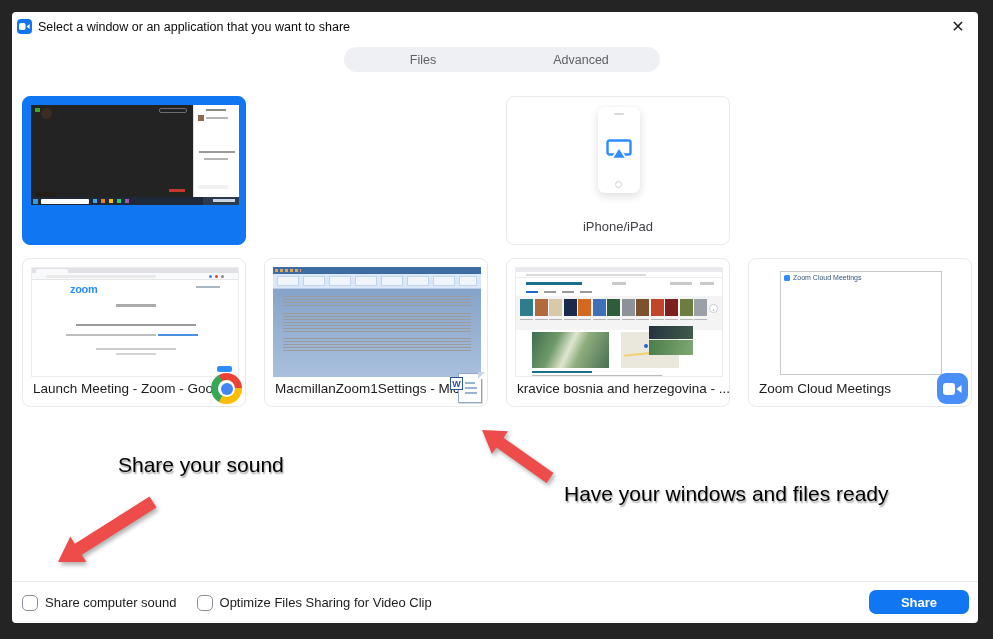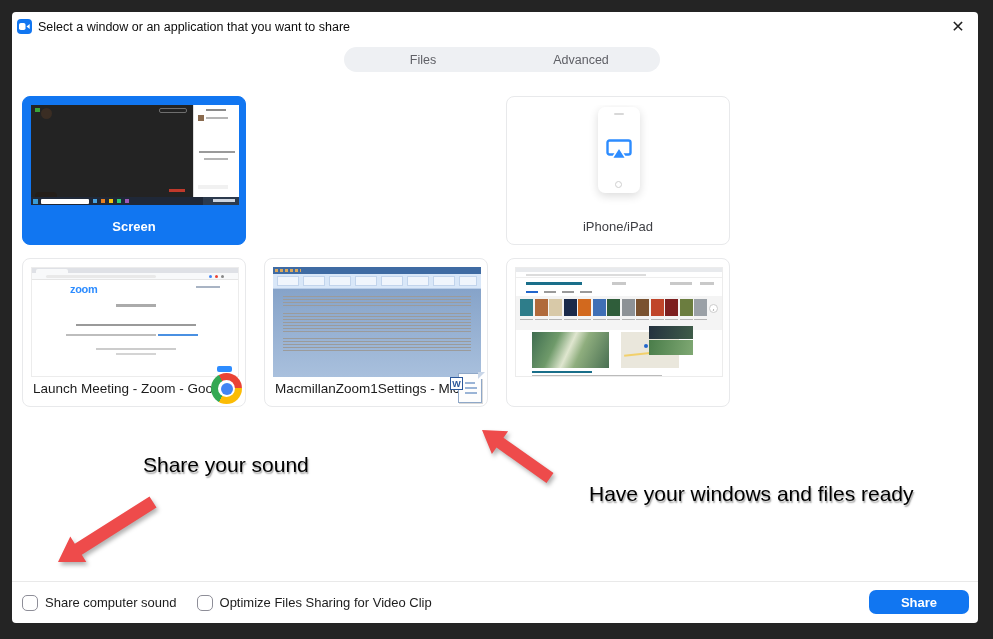--- a/index.html
+++ b/index.html
@@ -155,21 +155,21 @@
       border-left:7px solid #c9d6e8; border-top:7px solid #fff; transform:rotate(90deg); }
   .wdb-w { position:absolute; left:-4px; top:4px; width:13px; height:13px; background:#fff;
       border:1px solid #2b579a; font-size:9px; font-weight:bold; color:#2b579a;
       line-height:12px; text-align:center; }
   .wdb-l1,.wdb-l2,.wdb-l3 { position:absolute; left:11px; height:2px; background:#9ab4d6; }
   .wdb-l1 { top:9px; width:10px; } .wdb-l2 { top:14px; width:12px; } .wdb-l3 { top:19px; width:12px; }
   .zoom-badge { border-radius:9px; background:var(--zoom-badge,#4a8ff7); display:flex;
       align-items:center; justify-content:center; }
 
   
-  .ann { position:absolute; font-size:21px; color:#000; text-shadow:1px 1.5px 1.5px rgba(90,90,90,.55);margin-left:25px; }
+  .ann { position:absolute; font-size:21px; color:#000; text-shadow:1px 1.5px 1.5px rgba(90,90,90,.55); }
   .ann1 { left:118px; top:453px; }
   .ann2 { left:564px; top:481px; width:330px; line-height:25px; }
   .arrow-svg { position:absolute; filter:drop-shadow(2px 3px 2px rgba(0,0,0,.30)); }
   .arrow1 { left:45px; top:490px; }
   .arrow2 { left:470px; top:424px; }
 
   
   .footer { position:absolute; left:0; right:0; top:569px; height:42px; border-top:1px solid #e9e9e9;
             display:flex; align-items:center; padding-left:10px; gap:20px; }
   .check { display:flex; align-items:flex-start; gap:7px; cursor:pointer; }
@@ -226,21 +226,20 @@
             <i class="t-search"></i>
           <i class="ti" style="left:62px;background:#4aa3df;"></i>
           <i class="ti" style="left:70px;background:#e67e22;"></i>
           <i class="ti" style="left:78px;background:#f1c40f;"></i>
           <i class="ti" style="left:86px;background:#2ecc71;"></i>
           <i class="ti" style="left:94px;background:#9b59b6;"></i>
           <i class="t-tray"></i>
             <i class="t-clk"></i>
         </span>
       </div>
-      <div class="tile-label">Screen</div>
     </div>
 
 
     <div class="tile" style="left:494px; top:84px;padding-left:20px;">
       <div class="thumb">
         <span class="phone">
           <i class="ph-spk" style="position:absolute;"></i>
           <span class="ph-air">
             <svg width="26" height="21" viewBox="0 0 26 21">
               <rect x="1.5" y="1.5" width="23" height="14" rx="2" fill="none" stroke="#2d8cff" stroke-width="2.4"></rect>
@@ -333,22 +332,38 @@
         <i class="bg-more">›</i>
         <i class="bg-wf"></i>
         <i class="bg-cap1"></i>
           <i class="bg-cap2"></i>
         <i class="bg-map"></i>
         <i class="bg-road"></i>
           <i class="bg-pin"></i>
         <i class="bg-ph1"></i>
           <i class="bg-ph2"></i>
       </div>
-    </div>
-
+      <div class="tile-label lleft">kravice bosnia and herzegovina - ...</div>
+    </div>
+
+    <div class="tile" style="left:736px; top:246px;">
+      <div class="thumb">
+        <span class="zc-win">
+          <i class="zc-ico" style="position:absolute;"></i>
+          <span class="zc-t">Zoom Cloud Meetings</span>
+        </span>
+      </div>
+      <div class="tile-label lleft">Zoom Cloud Meetings</div>
+      <span class="badge zoom-badge">
+        <svg width="19" height="14" viewBox="0 0 19 14">
+            <rect x="0" y="1" width="12" height="12" rx="3.2" fill="#fff"></rect>
+            <polygon points="13.5,7 18.5,3 18.5,11" fill="#fff"></polygon>
+          </svg>
+      </span>
+    </div>
 
     <div class="footer">
       <label class="check">
         <span class="cbox"></span>
         <span class="clabel">Share computer sound</span>
       </label>
       <label class="check">
         <span class="cbox"></span>
         <span class="clabel">Optimize Files Sharing for Video Clip</span>
       </label>

